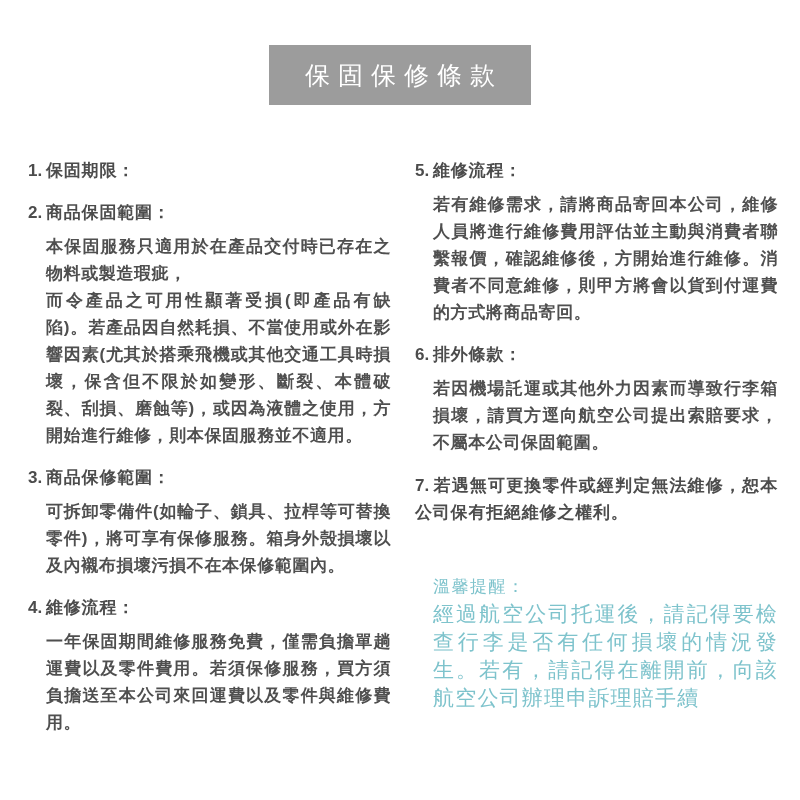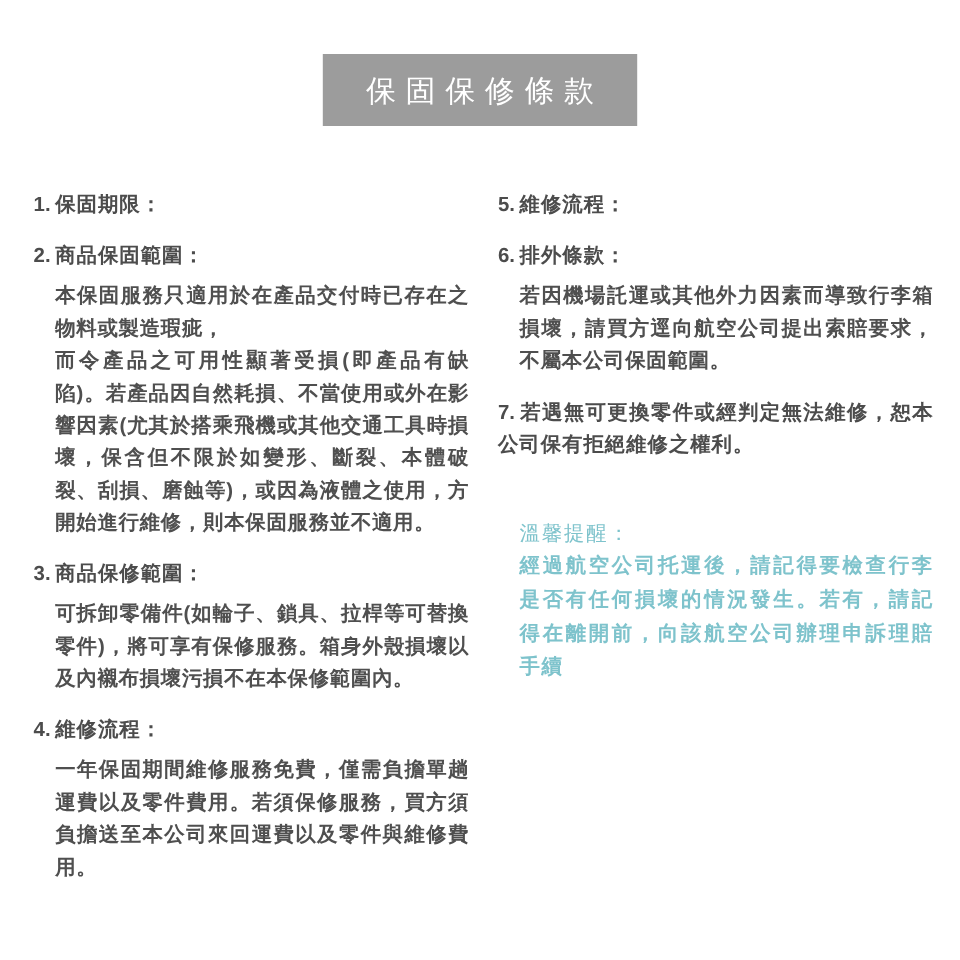--- a/index.html
+++ b/index.html
@@ -78,22 +78,22 @@
   }
   .reminder .r-head {
     font-size: 17px;
     font-weight: 400;
     color: #7ec3cc;
     letter-spacing: 1.5px;
     line-height: 26px;
     margin-top: 48px;
   }
   .reminder .r-body {
-    font-size: 17px;
-    font-weight: 700;
+    font-size: 21px;
+    font-weight: 400;
     color: #7ec3cc;
     letter-spacing: 1.2px;
     line-height: 28px;
     text-align: justify;
   }
 </style>
 </head>
 <body>
 
 <div class="page">
@@ -140,20 +140,21 @@
 
     </div>
 
     <div class="col">
 
       <section class="item">
         <div class="h">
           <span class="num">5.</span>
           <span class="ht">維修流程：</span>
         </div>
+        <p class="b">若有維修需求，請將商品寄回本公司，維修人員將進行維修費用評估並主動與消費者聯繫報價，確認維修後，方開始進行維修。消費者不同意維修，則甲方將會以貨到付運費的方式將商品寄回。</p>
       </section>
 
       <section class="item">
         <div class="h">
           <span class="num">6.</span>
           <span class="ht">排外條款：</span>
         </div>
         <p class="b">若因機場託運或其他外力因素而導致行李箱損壞，請買方逕向航空公司提出索賠要求，不屬本公司保固範圍。</p>
       </section>
 

